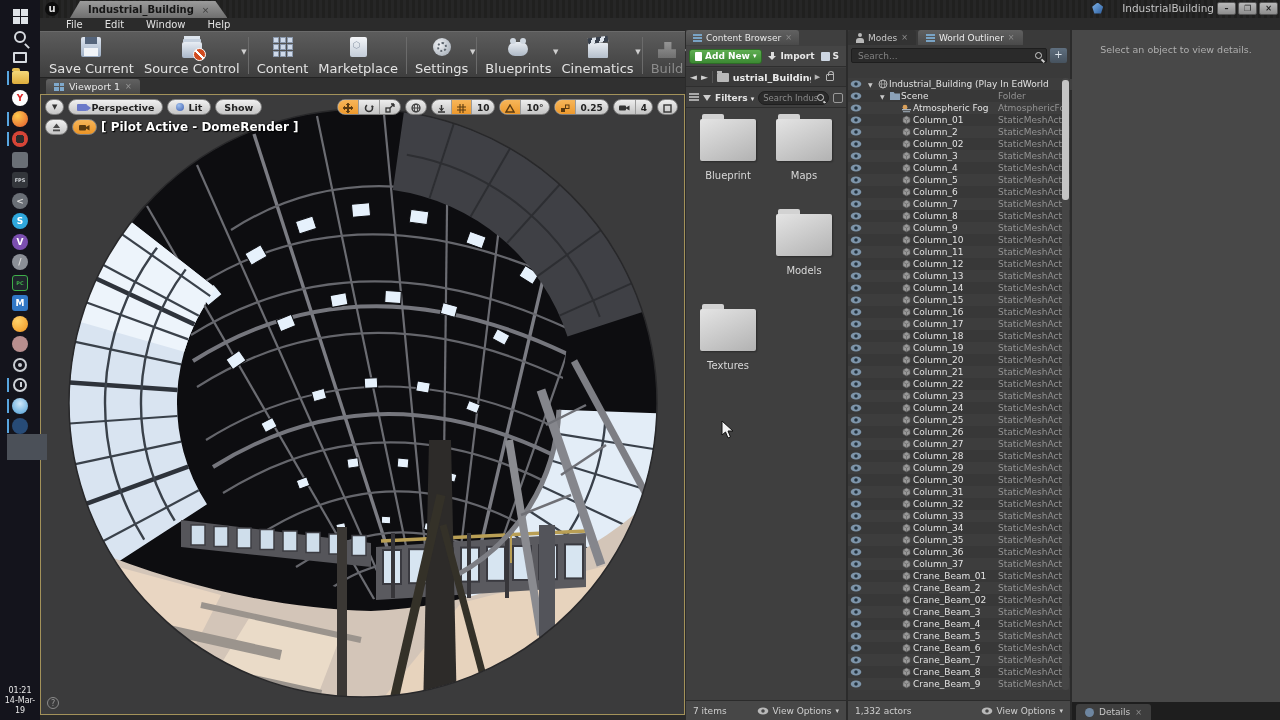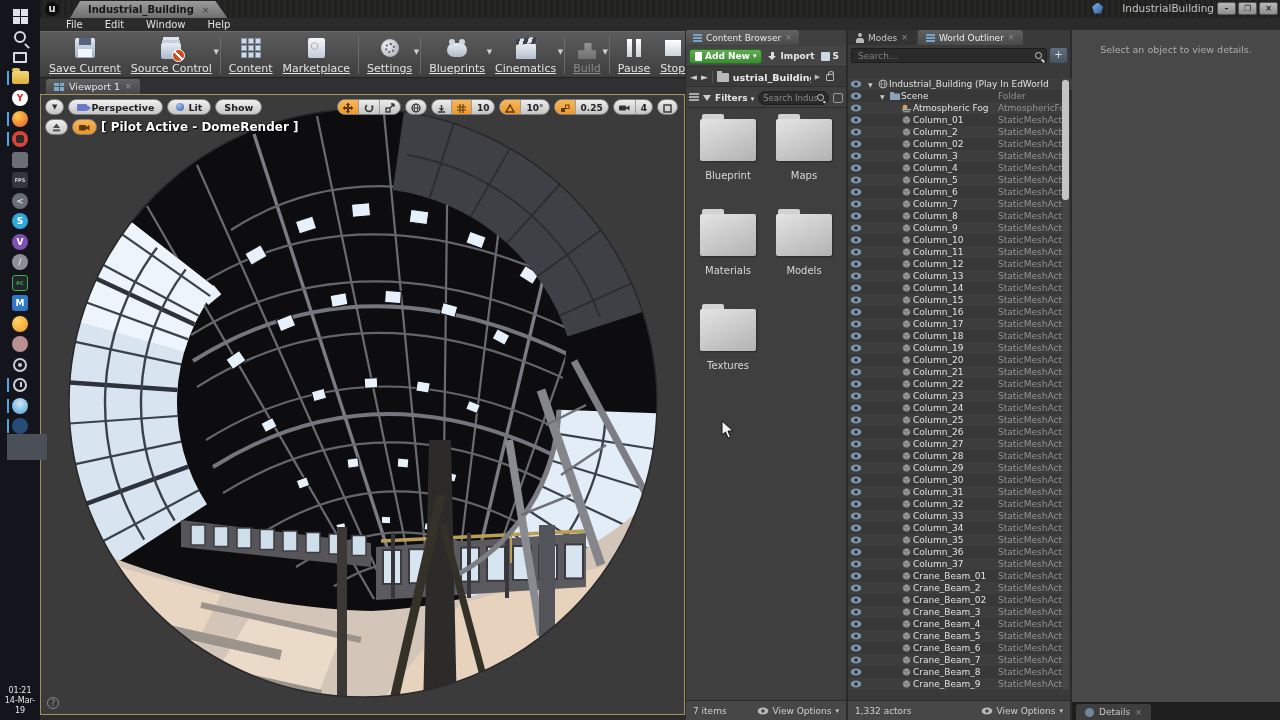--- a/index.html
+++ b/index.html
@@ -37,21 +37,21 @@
   .win-title{position:absolute;right:66px;top:2px;display:flex;align-items:center;gap:19px;color:#c3c3c3;font-size:10.5px;}
   .win-ico{width:11px;height:11px;background:linear-gradient(135deg,#7fb3e8,#2b5d9e);clip-path:polygon(50% 0,100% 38%,80% 100%,20% 100%,0 38%);}
   .win-btns{position:absolute;right:2px;top:2px;display:flex;gap:2px;}
   .wb{width:19px;height:13px;background:linear-gradient(#b9b9b9,#8d8d8d);border:1px solid #555;border-radius:2px;color:#1d1d1d;font-size:8px;line-height:11px;text-align:center;font-weight:bold;}
 
   .menubar{position:absolute;left:0;top:18px;width:1240px;height:13px;background:#2b2b2b;display:flex;align-items:center;gap:22px;padding-left:14px;margin-left:12px;}
   .menu-item{color:#e2e2e2;font-size:10px;}
 
   .toolbar{position:absolute;left:0;top:31px;width:645px;height:47px;background:linear-gradient(#5c5c5c,#3e3e3e);border-top:1px solid #6a6a6a;border-bottom:1px solid #222;display:flex;align-items:stretch;padding:2px 2px 0 4px;}
   .t-item{display:flex;flex-direction:column;align-items:center;justify-content:center;padding:0 5px;gap:2px;position:relative;}
-  .t-item .lbl{font-size:11px;color:#e3e3e3;white-space:nowrap;text-decoration:underline;}
+  .t-item .lbl{font-size:13px;color:#e3e3e3;white-space:nowrap;}
   .t-item.dis .lbl{color:#8b8b8b;}
   .t-item .car{position:absolute;right:-2px;top:14px;color:#cfcfcf;font-size:7px;}
   .t-sep{width:1px;background:#2c2c2c;border-right:1px solid #6b6b6b;margin:3px 3px;}
   .t-ic{width:25px;height:24px;position:relative;display:flex;align-items:center;justify-content:center;}
 
   
   .i-save{width:20px;height:20px;background:linear-gradient(#dfe6f0,#9fb0c6);border-radius:2px;position:relative;}
   .i-save::before{content:"";position:absolute;left:4px;top:0;width:12px;height:7px;background:#55657c;}
   .i-save::after{content:"";position:absolute;left:3px;bottom:1px;width:14px;height:8px;background:#f2f5f9;}
   .i-stack{width:20px;height:16px;background:linear-gradient(#e8edf4,#aab8ca);border-radius:2px;box-shadow:0 -4px 0 -1px #c5d0de,0 -8px 0 -2px #dde5ee;position:relative;top:3px;}
@@ -719,24 +719,20 @@
       </div>
       <div class="cb-assets" id="cb-assets">
           <div class="cb-folder" style="left: 4px; top: 10px;">
             <div class="ficon"></div>
             <div class="flabel">Blueprint</div>
           </div>
           <div class="cb-folder" style="left: 80px; top: 10px;">
             <div class="ficon"></div>
             <div class="flabel">Maps</div>
           </div>
-          <div class="cb-folder" style="left: 4px; top: 105px;">
-            <div class="ficon"></div>
-            <div class="flabel">Materials</div>
-          </div>
           <div class="cb-folder" style="left: 80px; top: 105px;">
             <div class="ficon"></div>
             <div class="flabel">Models</div>
           </div>
           <div class="cb-folder" style="left: 4px; top: 200px;">
             <div class="ficon"></div>
             <div class="flabel">Textures</div>
           </div>
         </div>
       <div class="cb-status">

